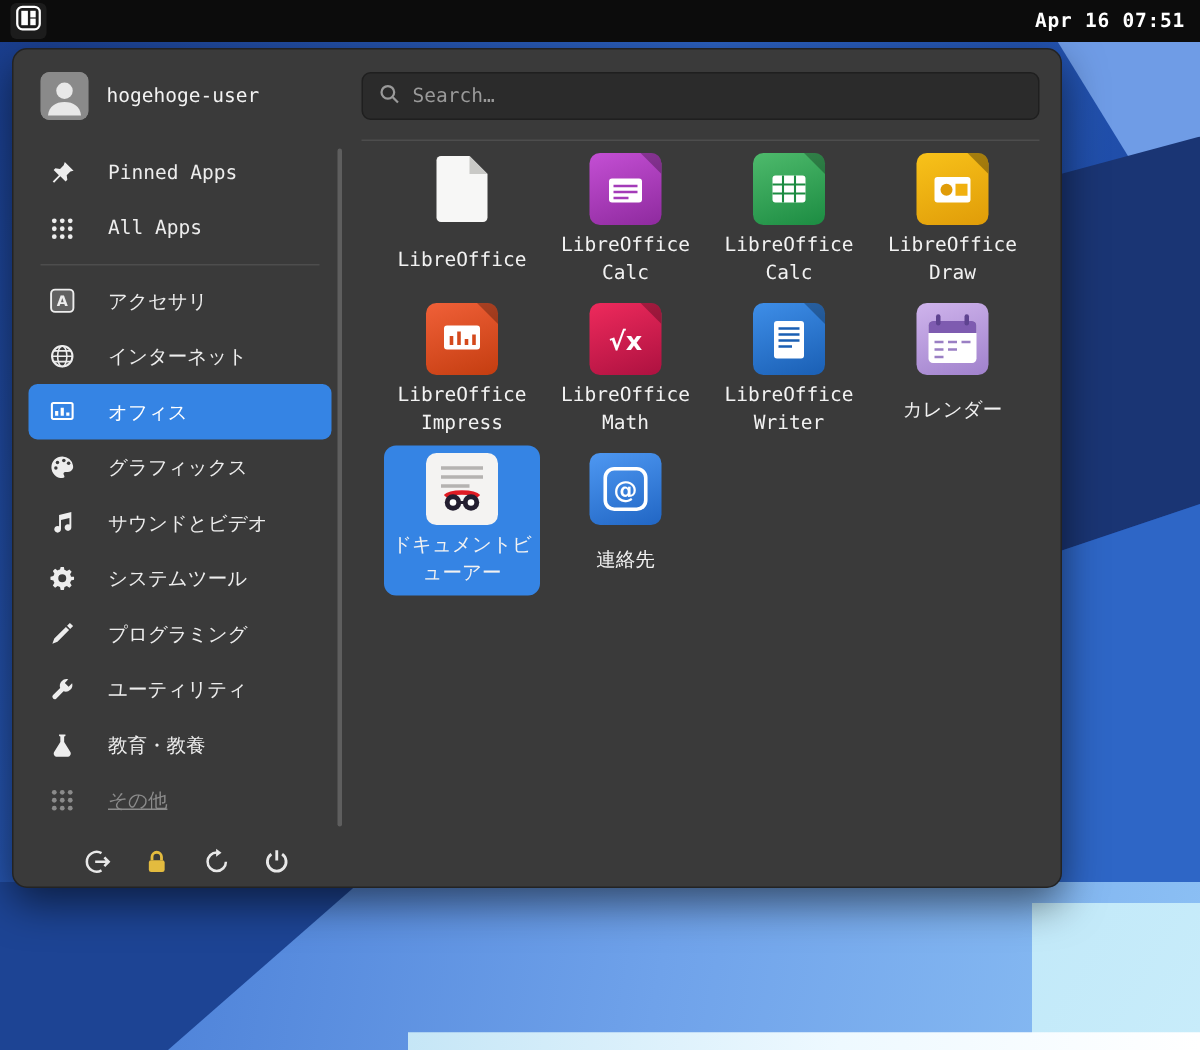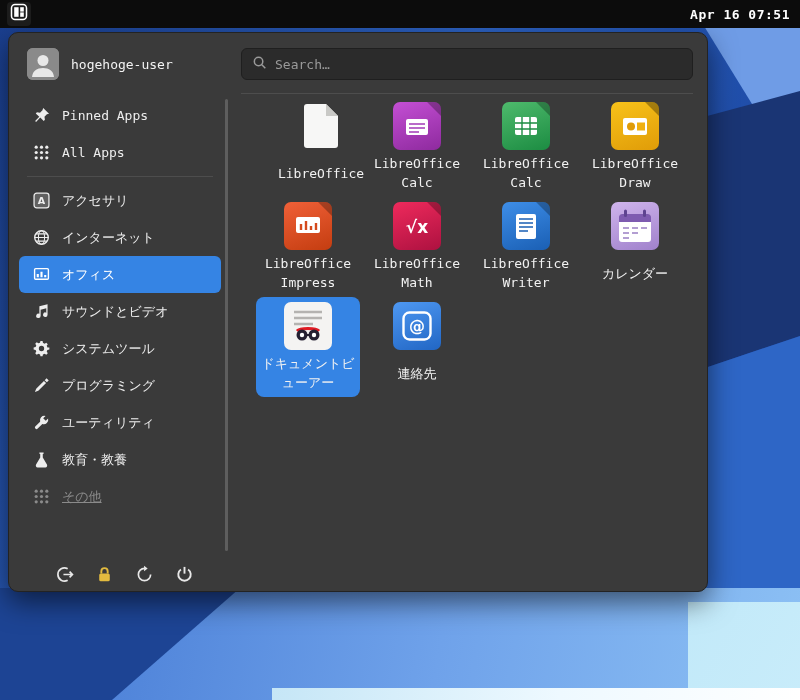--- a/index.html
+++ b/index.html
@@ -30,21 +30,21 @@
   .avatar{position:absolute;left:18px;top:15px;width:32px;height:32px;border-radius:6px;overflow:hidden;background:#8a8a8a;}
   .username{position:absolute;left:62px;top:15px;height:32px;display:flex;align-items:center;color:#f2f2f2;font-size:13px;}
 
   .searchbar{position:absolute;left:232px;top:15px;width:452px;height:32px;background:#2b2b2b;border:1px solid #1f1f1f;border-radius:6px;display:flex;align-items:center;padding:0 10px;gap:8px;}
   .searchbar input{flex:1;background:transparent;border:none;outline:none;color:#ec4899;font:13px "DejaVu Sans Mono","DejaVu Sans",monospace;}
   .searchbar input::placeholder{color:#9a9a9a;}
   .hsep{position:absolute;left:232px;top:60px;width:452px;height:1px;background:#4d4d4d;}
 
   
   .sidebar{position:absolute;left:10px;top:64px;width:202px;}
-  .side-item{position:relative;height:37px;display:flex;align-items:center;gap:12px;padding-left:14px;border-radius:6px;color:#ededed;font-size:13px;white-space:nowrap;}
+  .side-item{position:relative;height:37px;display:flex;align-items:center;gap:22px;padding-left:14px;border-radius:6px;color:#ededed;font-size:13px;white-space:nowrap;}
   .side-item.selected{background:var(--accent);color:#ffffff;}
   .side-item.dimmed{color:#8b8b8b;text-decoration:underline;}
   .side-item svg{width:17px;height:17px;flex:0 0 17px;}
   .side-sep{height:1px;background:#4d4d4d;margin:5px 8px;}
   .scrollbar{position:absolute;left:216px;top:66px;width:3px;height:452px;background:#5e5e5e;border-radius:2px;}
 
   .actions{position:absolute;left:40px;top:526px;display:flex;gap:10px;}
   .action-btn{width:30px;height:30px;border-radius:15px;display:flex;align-items:center;justify-content:center;color:#e8e8e8;}
   .action-btn svg{width:19px;height:19px;}
 
@@ -159,20 +159,30 @@
       </div>
       <div class="side-item selected">
         <svg viewBox="0 0 16 16">
             <rect x="1.5" y="2.5" width="13" height="10" rx="1" fill="none" stroke="currentColor" stroke-width="1.3"></rect>
             <path d="M4.5 10.5v-3M8 10.5v-5M11.5 10.5v-2" stroke="currentColor" stroke-width="2"></path>
           </svg>
         <span>オフィス</span>
       </div>
       <div class="side-item">
         <svg viewBox="0 0 16 16">
+            <path fill="currentColor" d="M8 1.2A6.8 6.8 0 1 0 8 14.8c1.4 0 1.7-1 1.1-1.8-.7-.9-.2-2 .9-2h1.5A3.3 3.3 0 0 0 14.8 7 6.8 6.8 0 0 0 8 1.2z"></path>
+            <circle cx="5" cy="5" r="1.1" fill="#3a3a3a"></circle>
+            <circle cx="9" cy="3.8" r="1.1" fill="#3a3a3a"></circle>
+            <circle cx="4" cy="8.5" r="1.1" fill="#3a3a3a"></circle>
+            <circle cx="12" cy="5.5" r="1.1" fill="#3a3a3a"></circle>
+          </svg>
+        <span>グラフィックス</span>
+      </div>
+      <div class="side-item">
+        <svg viewBox="0 0 16 16">
             <path fill="currentColor" d="M13.7 1.2L6 3.1v7.1a2.1 2.1 0 1 0 1.2 1.9V6.3l5.3-1.3v4.1a2.1 2.1 0 1 0 1.2 1.9z"></path>
           </svg>
         <span>サウンドとビデオ</span>
       </div>
       <div class="side-item">
         <svg viewBox="0 0 16 16">
             <path fill="currentColor" fill-rule="evenodd" d="M7 1h2l.4 1.9c.5.1 1 .3 1.5.6l1.6-1 1.4 1.4-1 1.6c.3.5.5 1 .6 1.5L15.4 7v2l-1.9.4c-.1.5-.3 1-.6 1.5l1 1.6-1.4 1.4-1.6-1c-.5.3-1 .5-1.5.6L9 15.4H7l-.4-1.9c-.5-.1-1-.3-1.5-.6l-1.6 1-1.4-1.4 1-1.6c-.3-.5-.5-1-.6-1.5L.6 9V7l1.9-.4c.1-.5.3-1 .6-1.5l-1-1.6 1.4-1.4 1.6 1c.5-.3 1-.5 1.5-.6zM8 5.5A2.5 2.5 0 1 0 8 10.5 2.5 2.5 0 0 0 8 5.5z"></path>
           </svg>
         <span>システムツール</span>
       </div>
@@ -234,21 +244,21 @@
           </svg>
       </div>
       <div class="action-btn">
         <svg viewBox="0 0 18 18">
             <path d="M9 1.8v6.4" stroke="currentColor" stroke-width="1.8" fill="none"></path>
             <path d="M5.6 4.2a5.9 5.9 0 1 0 6.8 0" fill="none" stroke="currentColor" stroke-width="1.8"></path>
           </svg>
       </div>
     </div>
 
-    <div class="tile" style="left:260px;top:64px;">
+    <div class="tile" style="left:247px;top:64px;">
       <div class="tile-icon">
         <div class="ic lo-start">
           <svg width="48" height="48" viewBox="0 0 48 48">
               <path d="M7 5a3 3 0 0 1 3-3h19l12 12v29a3 3 0 0 1-3 3H10a3 3 0 0 1-3-3z" fill="#f7f7f6"></path>
               <path d="M29 2l12 12H29z" fill="#c9c9c6"></path>
             </svg>
         </div>
       </div>
       <div class="tile-label">LibreOffice</div>
     </div>

